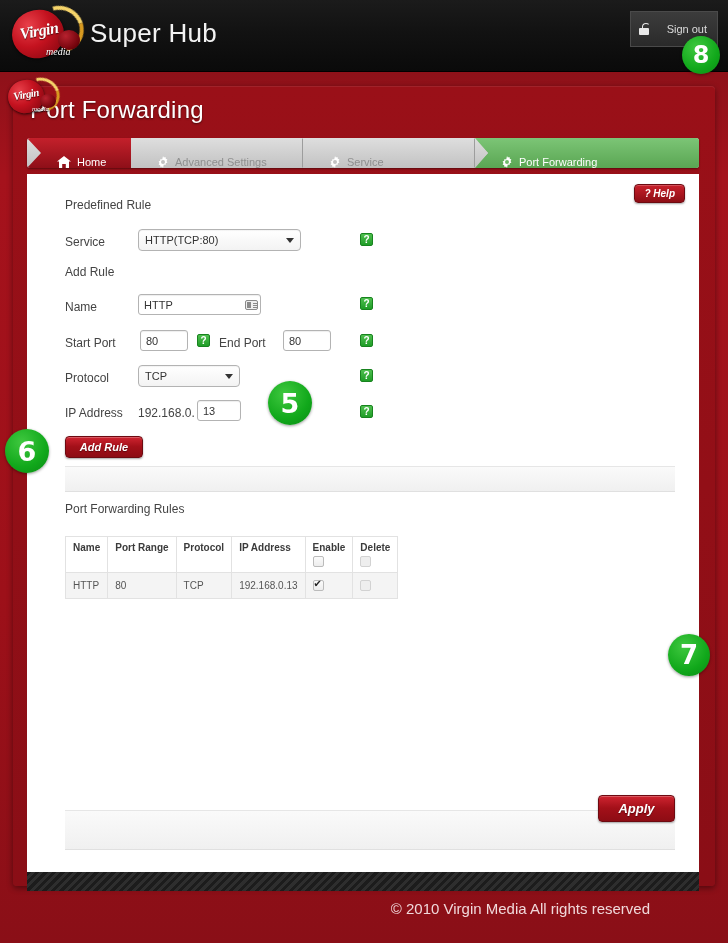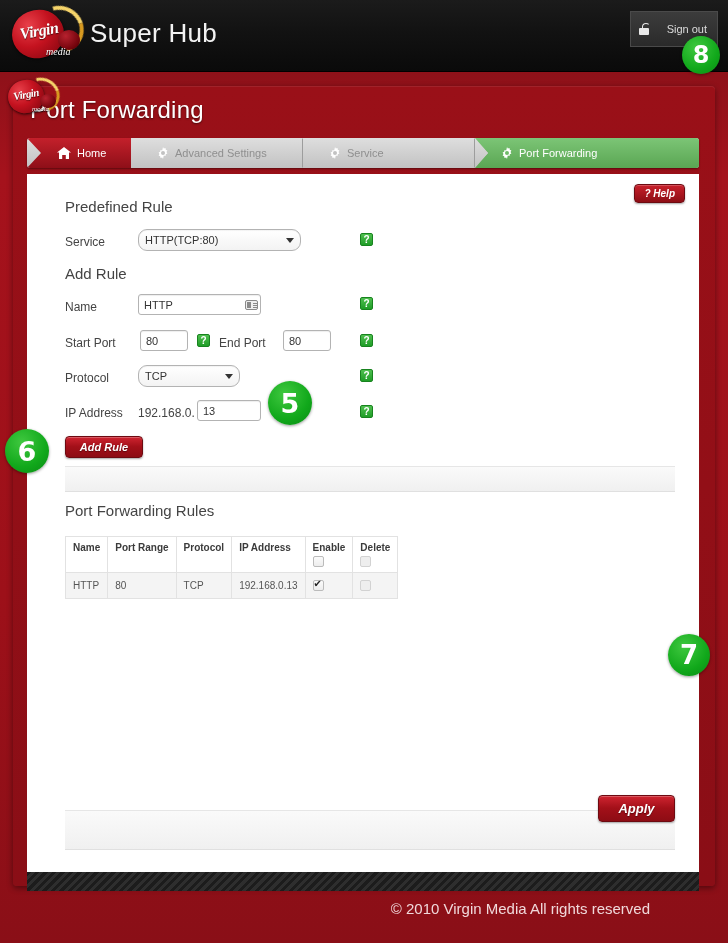--- a/index.html
+++ b/index.html
@@ -101,21 +101,21 @@
 
   
   .crumbs{
     position:absolute; left:14px; top:52px; width:672px; height:30px;
     background:linear-gradient(180deg,#dedede 0%,#c2c2c2 100%);
     border-radius:3px; overflow:hidden;
     display:flex; align-items:stretch;
     box-shadow:0 1px 2px rgba(0,0,0,.4);
   }
   .crumb{
-    position:relative; display:flex; align-items:center;
+    position:relative; display:flex; align-items:flex-end;
     padding:0 12px 0 26px; color:#8f8f8f; font-size:11px;
     cursor:pointer; white-space:nowrap;
   }
   .crumb .gear{ margin-right:6px; }
   .crumb.home{
     background:linear-gradient(180deg,#c4202b 0%,#8e0f18 100%);
     color:#fff; padding-left:30px; min-width:104px;
     clip-path:polygon(0 0,100% 0,100% 100%,0 100%,14px 50%);
   }
   .crumb.home::after{
@@ -160,35 +160,35 @@
     position:absolute; right:14px; top:10px;
     background:linear-gradient(180deg,#c9202b 0%,#8d0d15 100%);
     border:1px solid #6d0a11; border-radius:4px;
     color:#fff; font-size:10px; font-weight:bold; font-style:italic;
     padding:3px 9px; cursor:pointer;
     box-shadow:0 1px 2px rgba(0,0,0,.35), inset 0 1px 0 rgba(255,255,255,.22);
   }
 
   h2.sec{
     margin:0; position:absolute;
-    color:#444; font-size:15px; font-weight:normal;
+    color:#444; font-size:12px; font-weight:normal;
   }
 
   .lbl{ position:absolute; color:#444; font-size:12px; }
 
   .inp{
     position:absolute; height:21px;
     border:1px solid #b3b3b3; border-radius:3px;
     background:#fff; color:#333; font-size:11px;
     padding:0 5px; font-family:"Liberation Sans", sans-serif;
     box-shadow:inset 0 1px 1px rgba(0,0,0,.07);
   }
   .sel{
     position:absolute; height:22px;
-    border:1px solid #b3b3b3; border-radius:9px;
+    border:1px solid #b3b3b3; border-radius:4px;
     background:linear-gradient(180deg,#fff 0%,#f3f3f3 100%);
     color:#333; font-size:11px;
     display:flex; align-items:center; padding:0 6px;
     cursor:pointer;
     box-shadow:inset 0 1px 1px rgba(0,0,0,.05);
   }
   .sel .caret{
     margin-left:auto;
     width:0;height:0;border-left:4px solid transparent;border-right:4px solid transparent;
     border-top:5px solid #333;
@@ -379,21 +379,21 @@
 
       <div class="lbl" style="left:38px; top:197px;">Protocol</div>
       <div class="sel" style="left:111px; top:191px; width:102px;">
         <span>TCP</span>
         <span class="caret"></span>
       </div>
       <div class="qmark" style="left:333px; top:195px;">?</div>
 
       <div class="lbl" style="left:38px; top:232px;">IP Address</div>
       <div class="lbl" style="left:111px; top:232px;">192.168.0.</div>
-      <input class="inp" style="left: 170px; top: 226px; width: 64px;" value="13">
+      <input class="inp" style="left: 170px; top: 226px; width: 44px;" value="13">
       <div class="qmark" style="left:333px; top:231px;">?</div>
 
       <div class="btn-red" style="left:38px; top:262px; width:78px; height:22px;">Add Rule</div>
 
       <div class="greybar" style="left:38px; top:292px; width:610px; height:26px;"></div>
 
       <h2 class="sec" style="left:38px; top:328px;">Port Forwarding Rules</h2>
 
       <table class="rules" style="left:38px; top:362px;">
         <thead>

